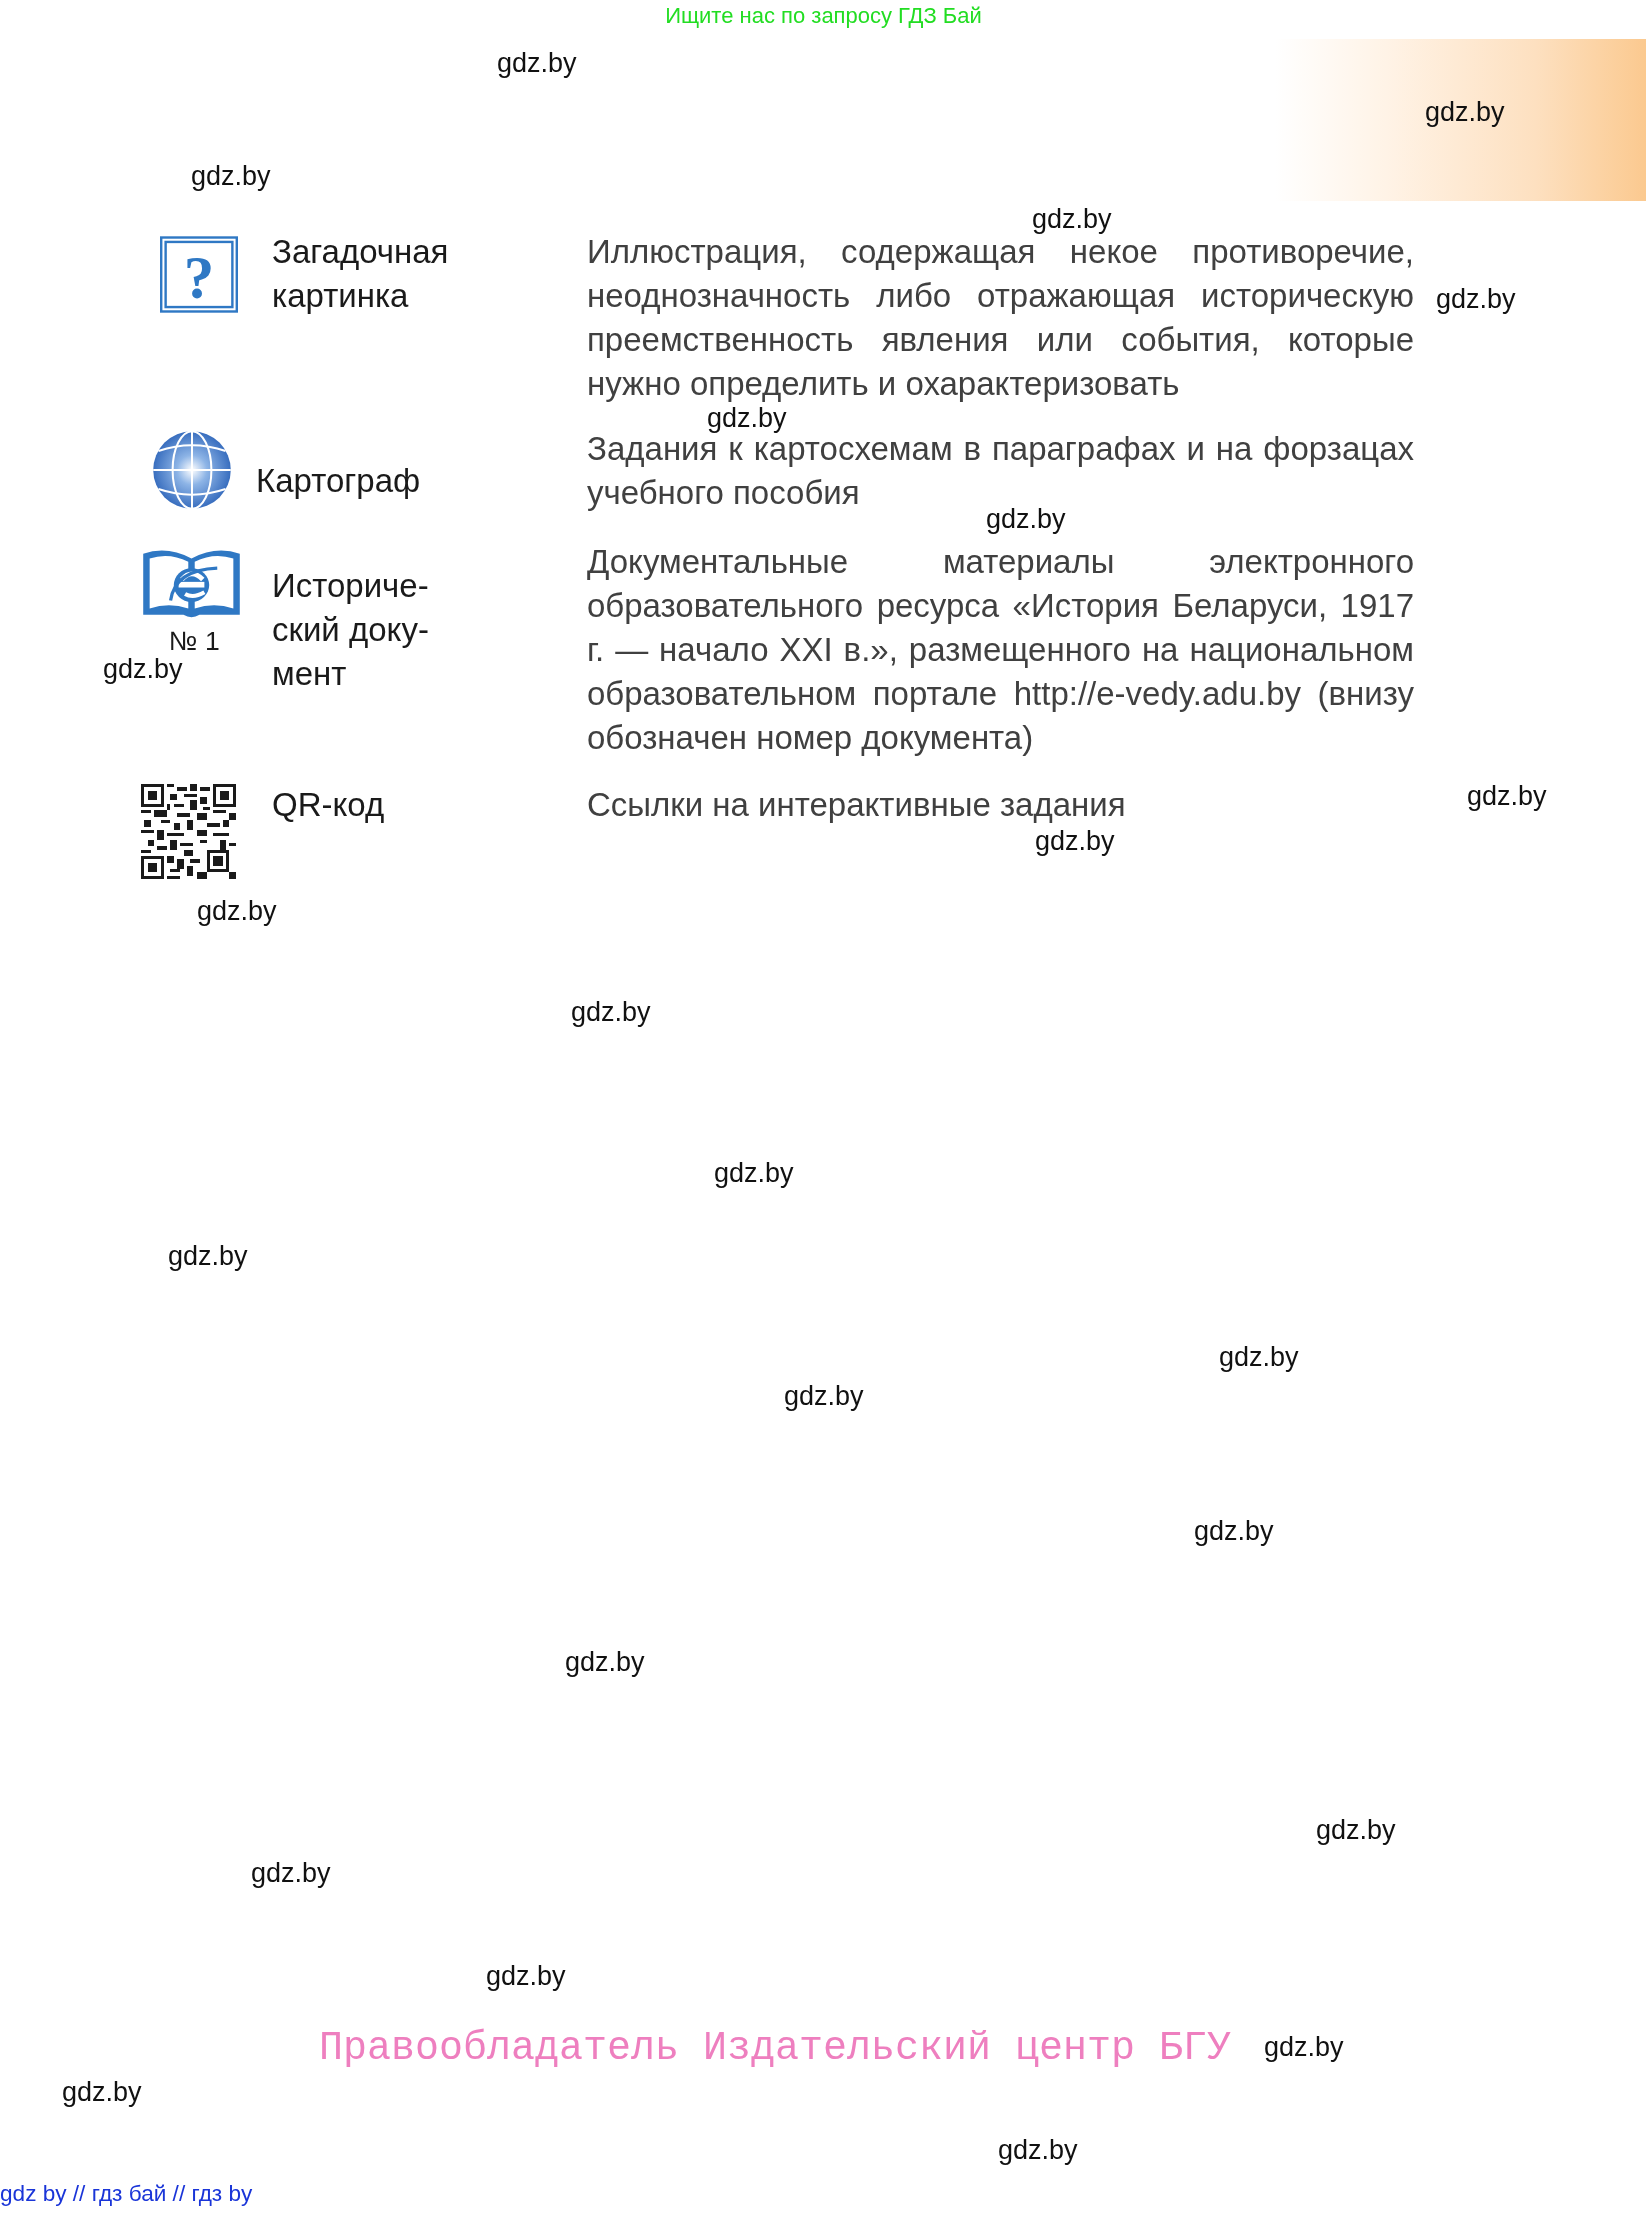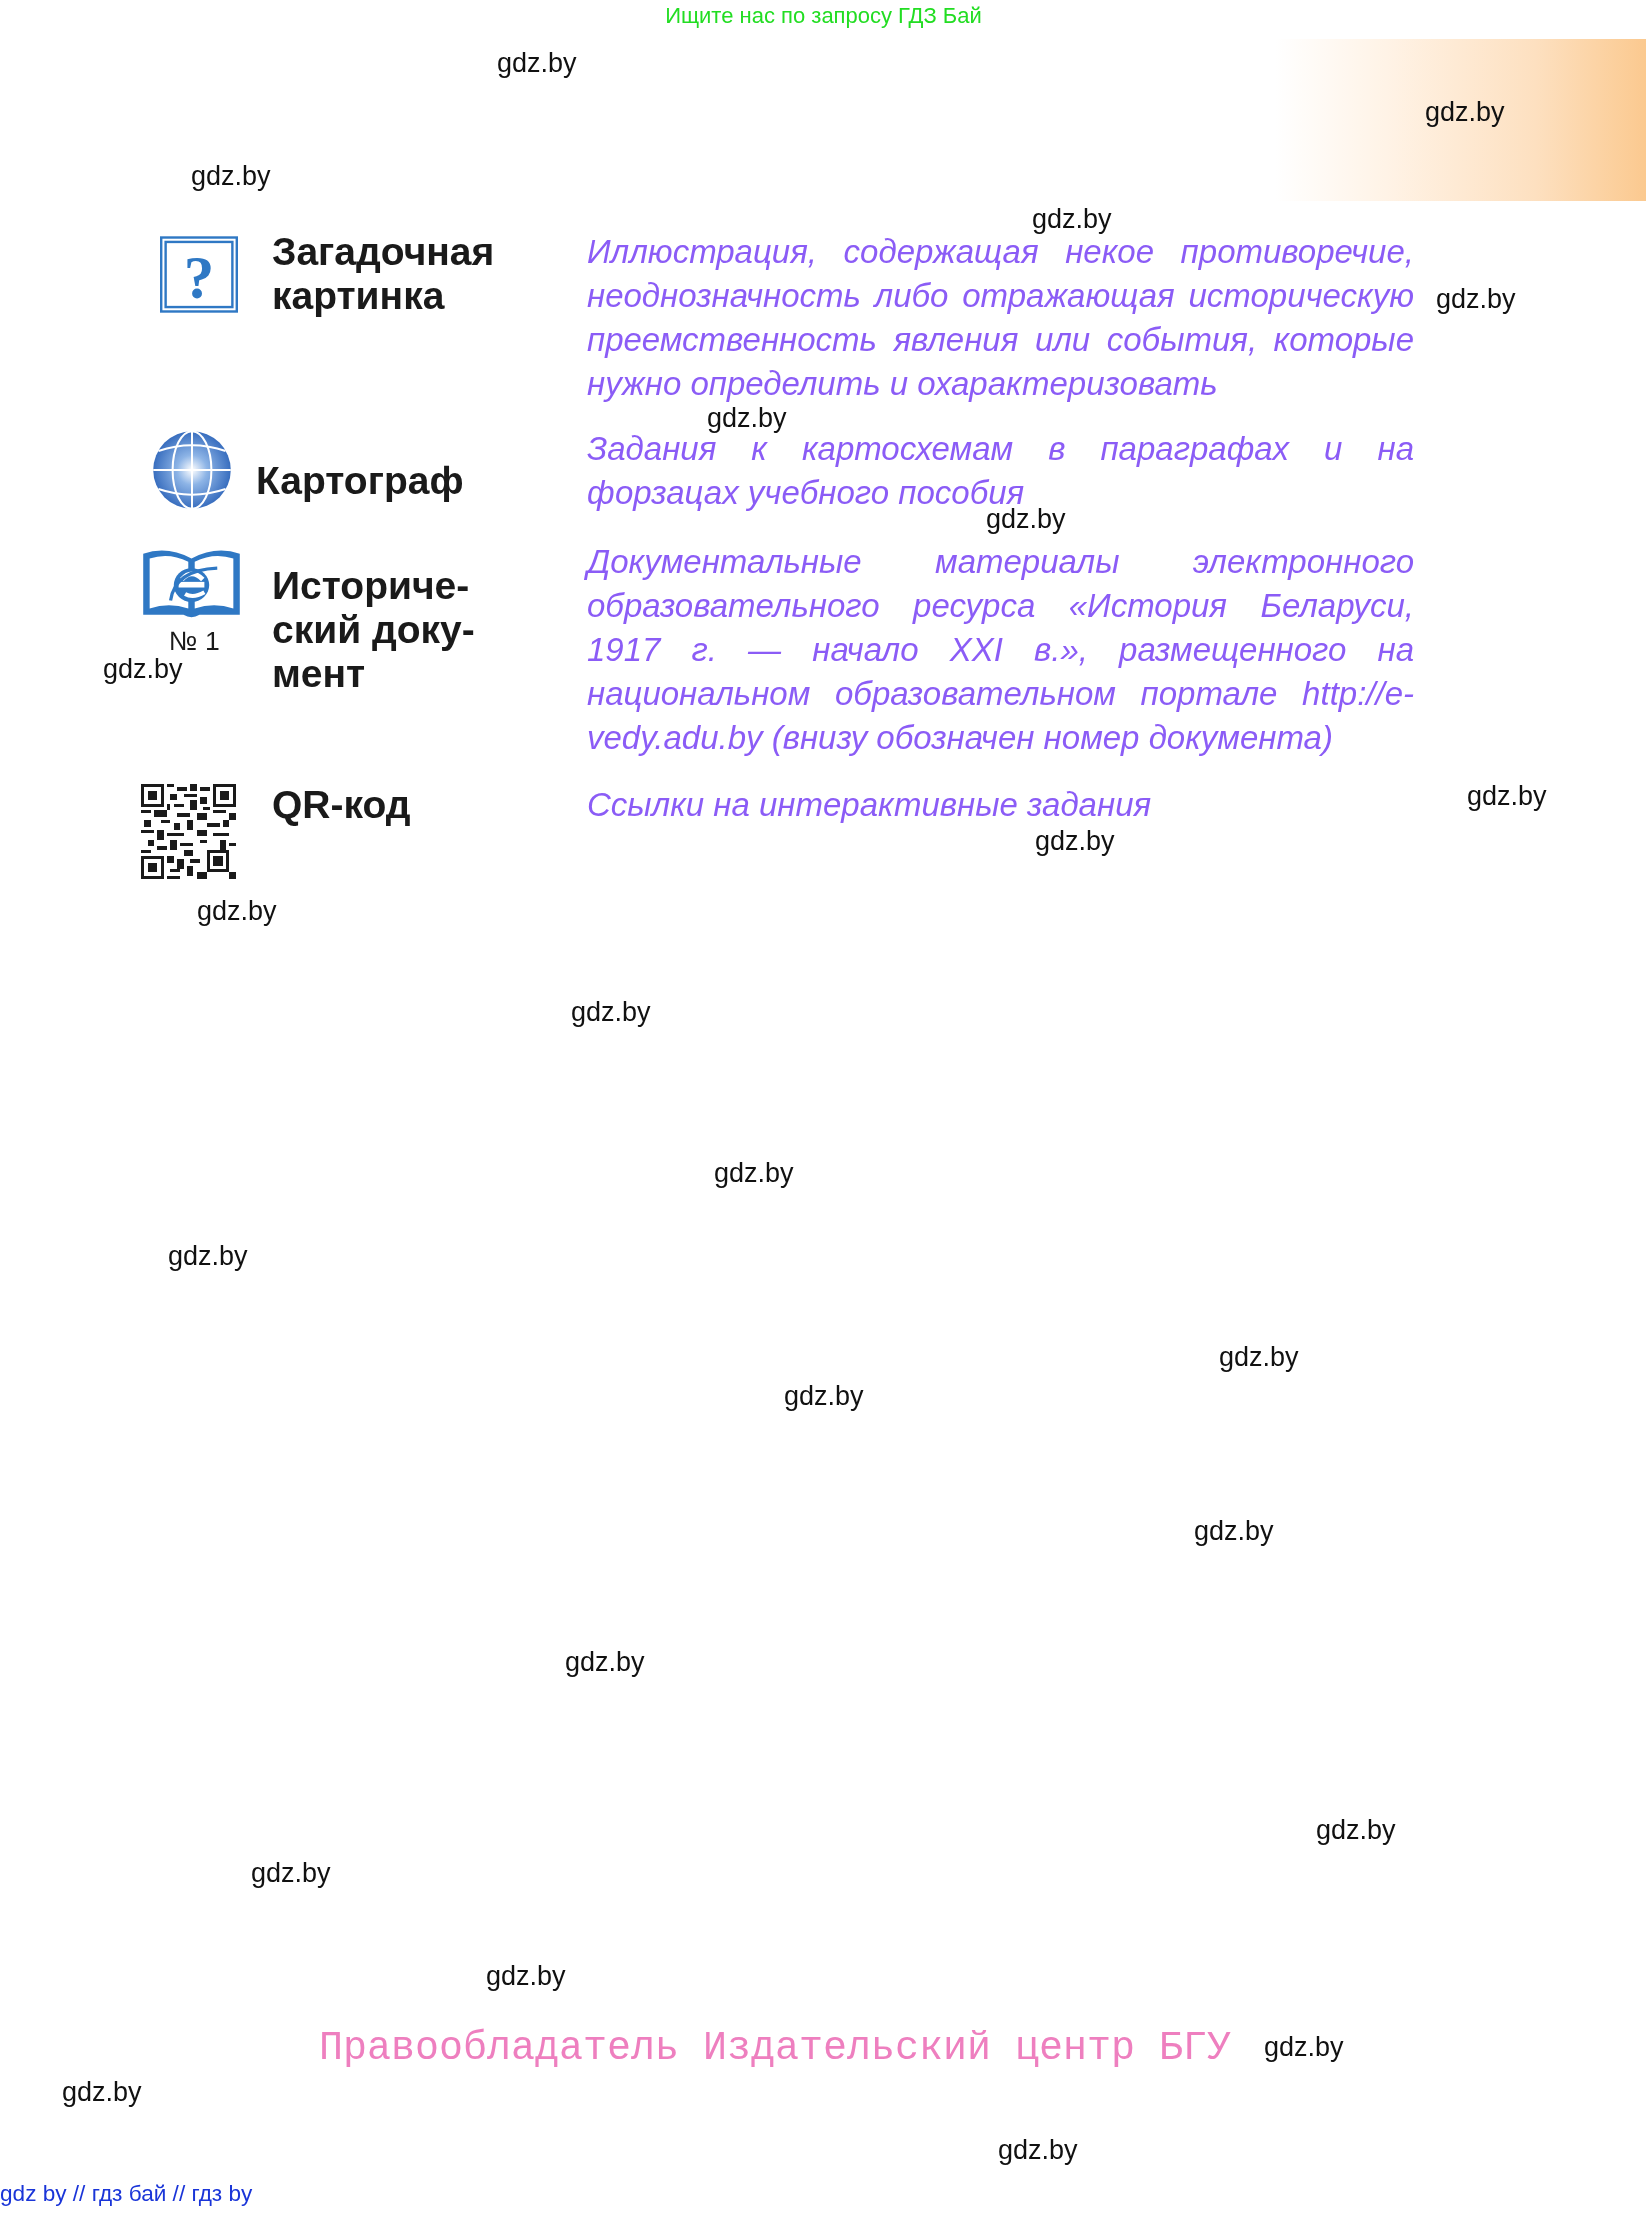--- a/index.html
+++ b/index.html
@@ -3,22 +3,22 @@
 <meta charset="utf-8">
 <style>
   html, body { margin:0; padding:0; background:#ffffff; }
   body { width:1647px; height:2216px; position:relative; overflow:hidden;
          font-family:"Liberation Sans", "DejaVu Sans", sans-serif; color:#1a1a1a; }
   .abs { position:absolute; }
   .top-banner { left:0; width:1647px; top:3.2px; text-align:center; font-size:22px; color:#22dd22; }
   .gradient-box { left:1275px; top:39px; width:372px; height:162px;
       background:linear-gradient(to right, #ffffff 0%, #fff3e6 30%, #fde0c0 70%, #fbc98f 100%); }
   .wm { font-size:27px; color:#111; white-space:nowrap; }
-  .row-title { font-weight:bold; font-size:39px; line-height:44px; color:#1a1a1a; }
-  .row-desc { font-size:33px; line-height:44px; width:827px; text-align:justify; color:#8b5cf6;font-style:italic; }
+  .row-title { font-weight:normal; font-size:33px; line-height:44px; color:#1a1a1a; }
+  .row-desc { font-size:33px; line-height:44px; width:827px; text-align:justify; color:#404040; }
   .row-desc .last { text-align-last:left; }
   .icon { position:absolute; }
   .doc-num { font-size:26.6px; color:#1a1a1a; }
   .copyright { left:0; width:1647px; top:2023px; text-align:center; font-size:40px; color:#ee7fbf; }
   .copyright span { margin-left:-97px;font-family:Liberation Mono, monospace; }
   .footer-links { left:0; width:1647px; top:2181px; text-align:left; font-size:22.6px; color:#1a35d8; }
 </style>
 </head>
 <body>
 

